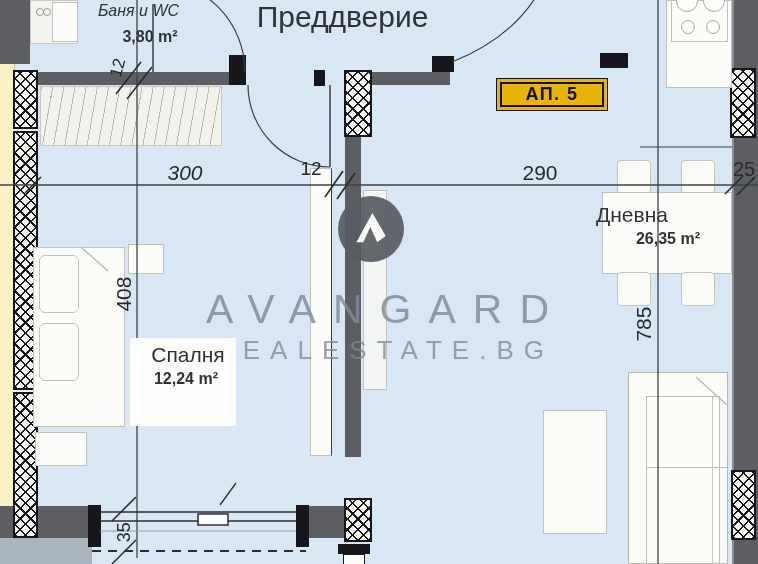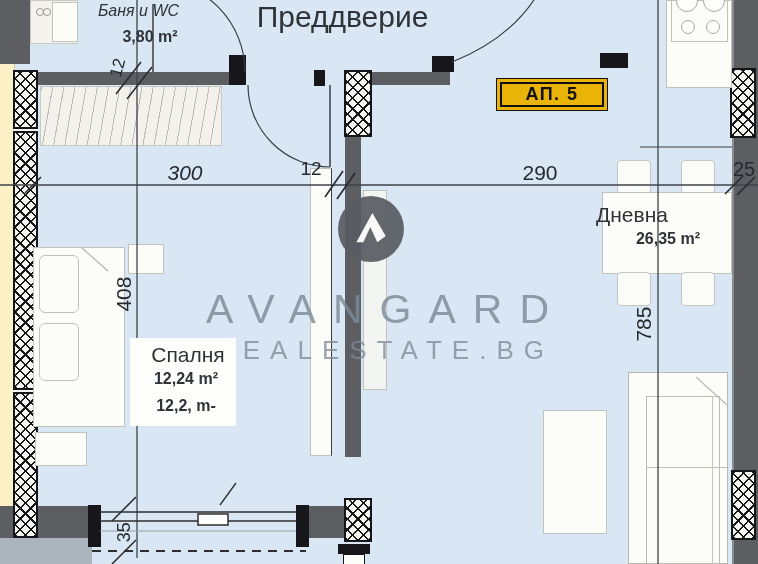--- a/index.html
+++ b/index.html
@@ -182,21 +182,20 @@
   </div>
 
   <div class="lbl room-name" style="left:71px;top:2px;width:135px;font-size:16px;font-style:italic;">Баня и WC</div>
   <div class="lbl room-area" style="left:95px;top:28px;width:110px;">3,80 m²</div>
 
   <div class="lbl room-name" style="left:255px;top:0;width:175px;font-size:30px;">Преддверие</div>
 
   <div class="abs" style="left:130px;top:338px;width:106px;height:88px;background:#fdfdfb;"></div>
   <div class="lbl room-name" style="left:140px;top:343px;width:96px;">Спалня</div>
   <div class="lbl room-area" style="left:130px;top:370px;width:112px;">12,24 m²</div>
-  <div class="lbl room-area" style="left:130px;top:397px;width:112px;">12,2, m-</div>
 
   <div class="lbl room-name" style="left:584px;top:203px;width:96px;">Дневна</div>
   <div class="lbl room-area" style="left:608px;top:230px;width:120px;">26,35 m²</div>
 
   <div class="lbl dim" style="left:150px;top:161px;width:70px;font-size:21px;font-style:italic;">300</div>
   <div class="lbl dim" style="left:296px;top:158px;width:30px;font-size:19px;">12</div>
   <div class="lbl dim" style="left:505px;top:161px;width:70px;font-size:21px;">290</div>
   <div class="lbl dim" style="left:726px;top:158px;width:36px;font-size:20px;">25</div>
   <div class="lbl dim rot" style="left:96px;top:282px;width:56px;font-size:21px;">408</div>
   <div class="lbl dim rot" style="left:616px;top:312px;width:56px;font-size:21px;">785</div>

